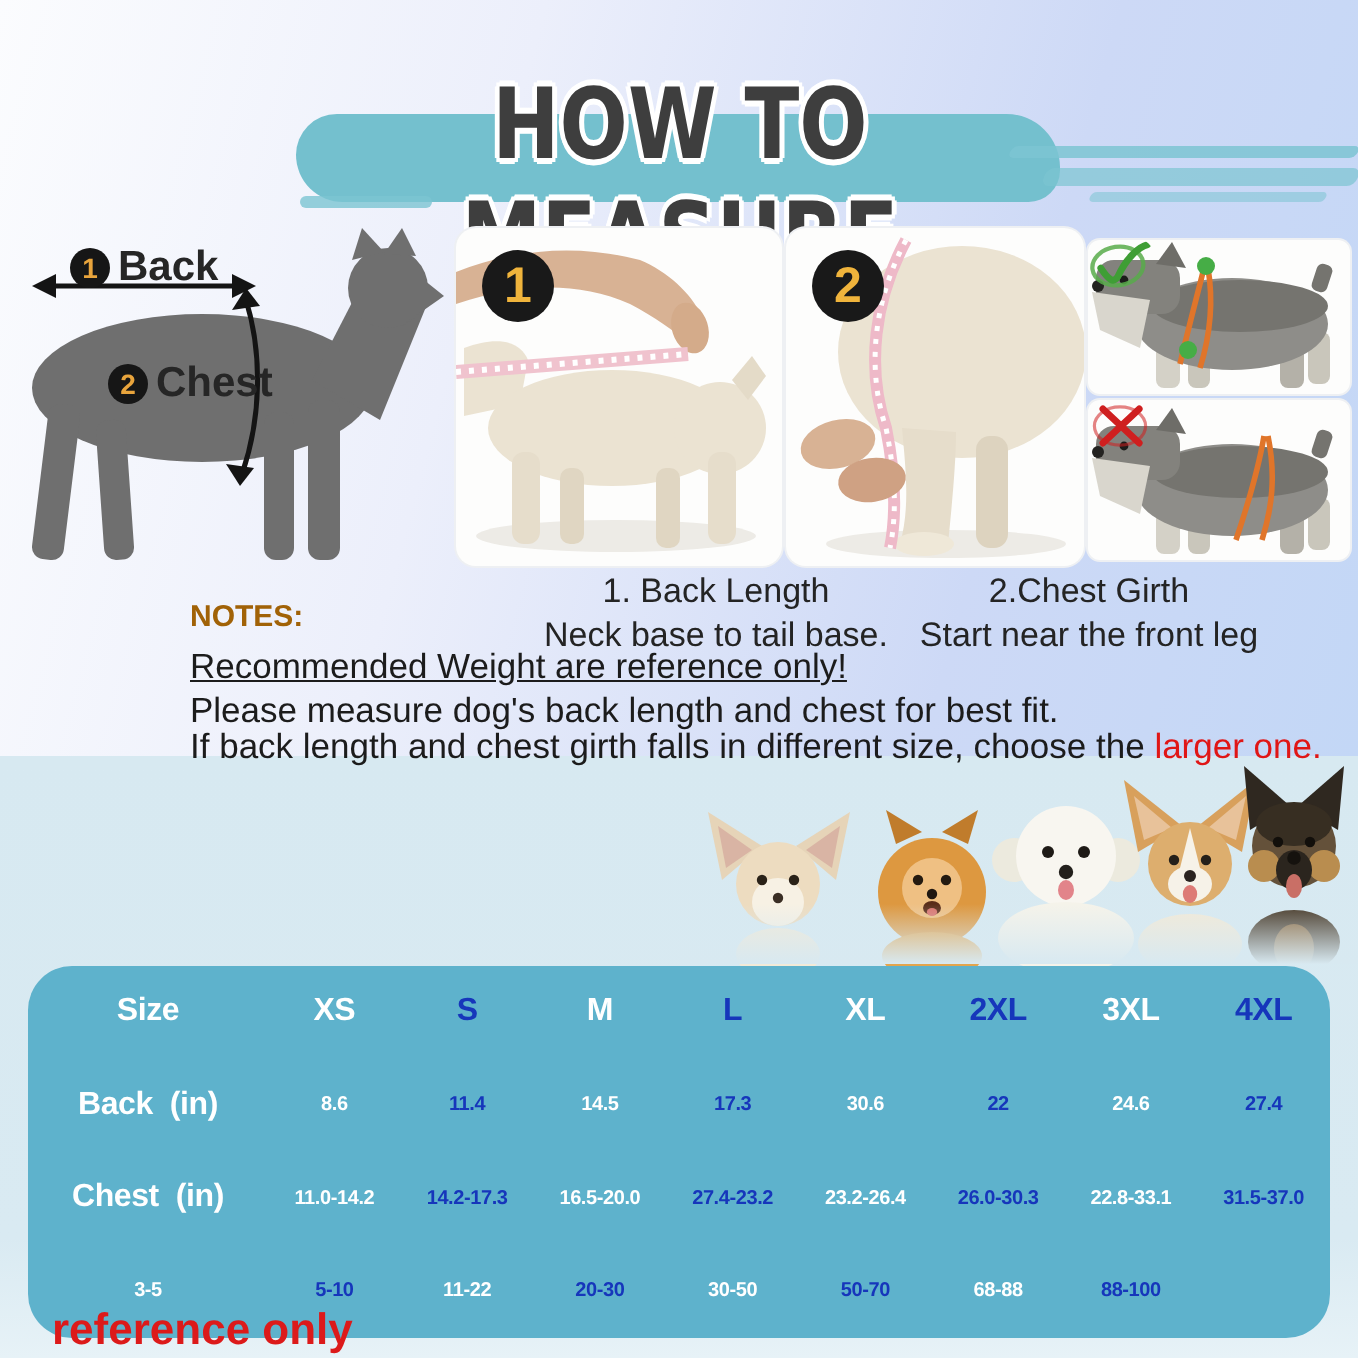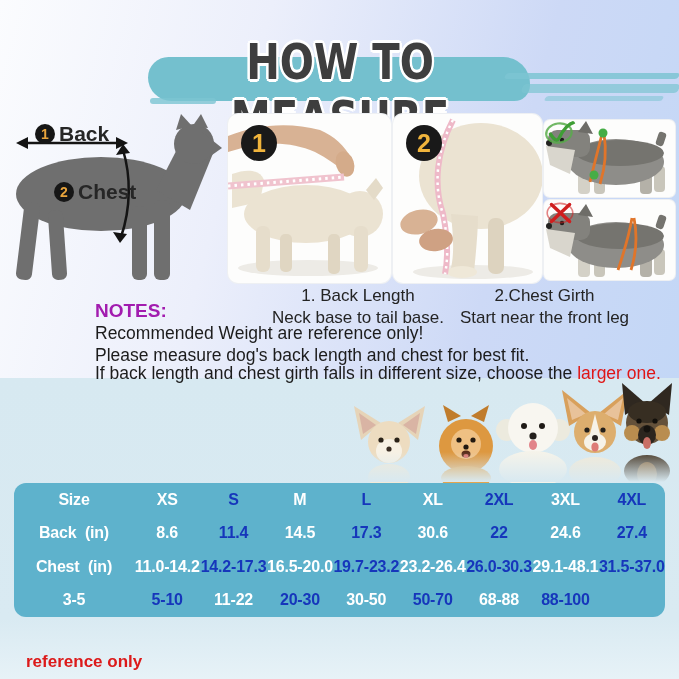--- a/index.html
+++ b/index.html
@@ -39,39 +39,39 @@
   .pb{left:544px;top:200px;width:131px;height:80px;border-radius:6px;}
   .panel svg{position:absolute;left:0;top:0;border-radius:inherit;}
   .badge-lg{position:absolute;left:13px;top:11px;width:36px;height:36px;border-radius:50%;
     background:#191919;color:#f0b43c;font-size:25px;font-weight:bold;
     display:flex;align-items:center;justify-content:center;}
   .mark{position:absolute;right:5px;top:4px;width:32px;height:26px;}
   .caption{position:absolute;text-align:center;font-size:17px;color:#242424;line-height:1.3;}
   .cap1{left:220px;top:285px;width:180px;margin-left:48px;}
   .cap2{left:447px;top:285px;width:195px;}
   
-  .notes-h{position:absolute;left:95px;top:300px;font-size:19px;font-weight:bold;color:#a21caf;}
+  .notes-h{position:absolute;left:95px;top:300px;font-size:15px;font-weight:bold;color:#a16207;}
   .nline{position:absolute;left:95px;font-size:17.5px;color:#1c1c1c;}
-  .n1{top:323px;}.n2{top:345px;}.n3{top:363px;}
+  .n1{top:323px;text-decoration:underline;}.n2{top:345px;}.n3{top:363px;}
   .red{color:#e01616;}
   
   .dogimg{position:absolute;}
   .dogs-fade{position:absolute;left:340px;top:452px;width:339px;height:30px;
     background:linear-gradient(rgba(215,233,241,0),#d8e9f1);}
   
-  .size-table{position:absolute;left:14px;top:483px;width:651px;height:134px;
-    background:#5eb2cc;border-radius:12px;display:grid;
+  .size-table{position:absolute;left:14px;top:483px;width:651px;height:186px;
+    background:#5eb2cc;border-radius:22px;display:grid;
     grid-template-columns:120px repeat(8,1fr);grid-template-rows:repeat(4,1fr);
     align-items:center;}
-  .size-table div{text-align:center;font-weight:bold;font-size:16px;letter-spacing:-0.2px;}
+  .size-table div{text-align:center;font-weight:bold;font-size:10px;letter-spacing:-0.2px;}
   .size-table .hd{font-size:16px;}
   .size-table .lab{font-size:16px;white-space:pre;}
   .cw{color:#ffffff;}
   .cb{color:#1636bb;}
-  .footnote{position:absolute;left:26px;top:652px;font-size:17px;font-weight:600;color:#dc1a1a;z-index:3;}
+  .footnote{position:absolute;left:26px;top:652px;font-size:22px;font-weight:600;color:#dc1a1a;z-index:3;}
 </style>
 </head>
 <body>
 
 <div class="canvas">
 
   <div class="bg-top"></div>
   <div class="bg-bottom"></div>
 
   <div class="brush"></div>
@@ -313,24 +313,24 @@
     <div class="cb">17.3</div>
     <div class="cw">30.6</div>
     <div class="cb">22</div>
     <div class="cw">24.6</div>
     <div class="cb">27.4</div>
 
     <div class="lab cw">Chest  (in)</div>
     <div class="cw">11.0-14.2</div>
     <div class="cb">14.2-17.3</div>
     <div class="cw">16.5-20.0</div>
-    <div class="cb">19.7-23.2</div>
+    <div class="cb">27.4-23.2</div>
     <div class="cw">23.2-26.4</div>
     <div class="cb">26.0-30.3</div>
-    <div class="cw">29.1-48.1</div>
+    <div class="cw">22.8-33.1</div>
     <div class="cb">31.5-37.0</div>
 
     <div class="cw">3-5</div>
     <div class="cb">5-10</div>
     <div class="cw">11-22</div>
     <div class="cb">20-30</div>
     <div class="cw">30-50</div>
     <div class="cb">50-70</div>
     <div class="cw">68-88</div>
     <div class="cb">88-100</div>

